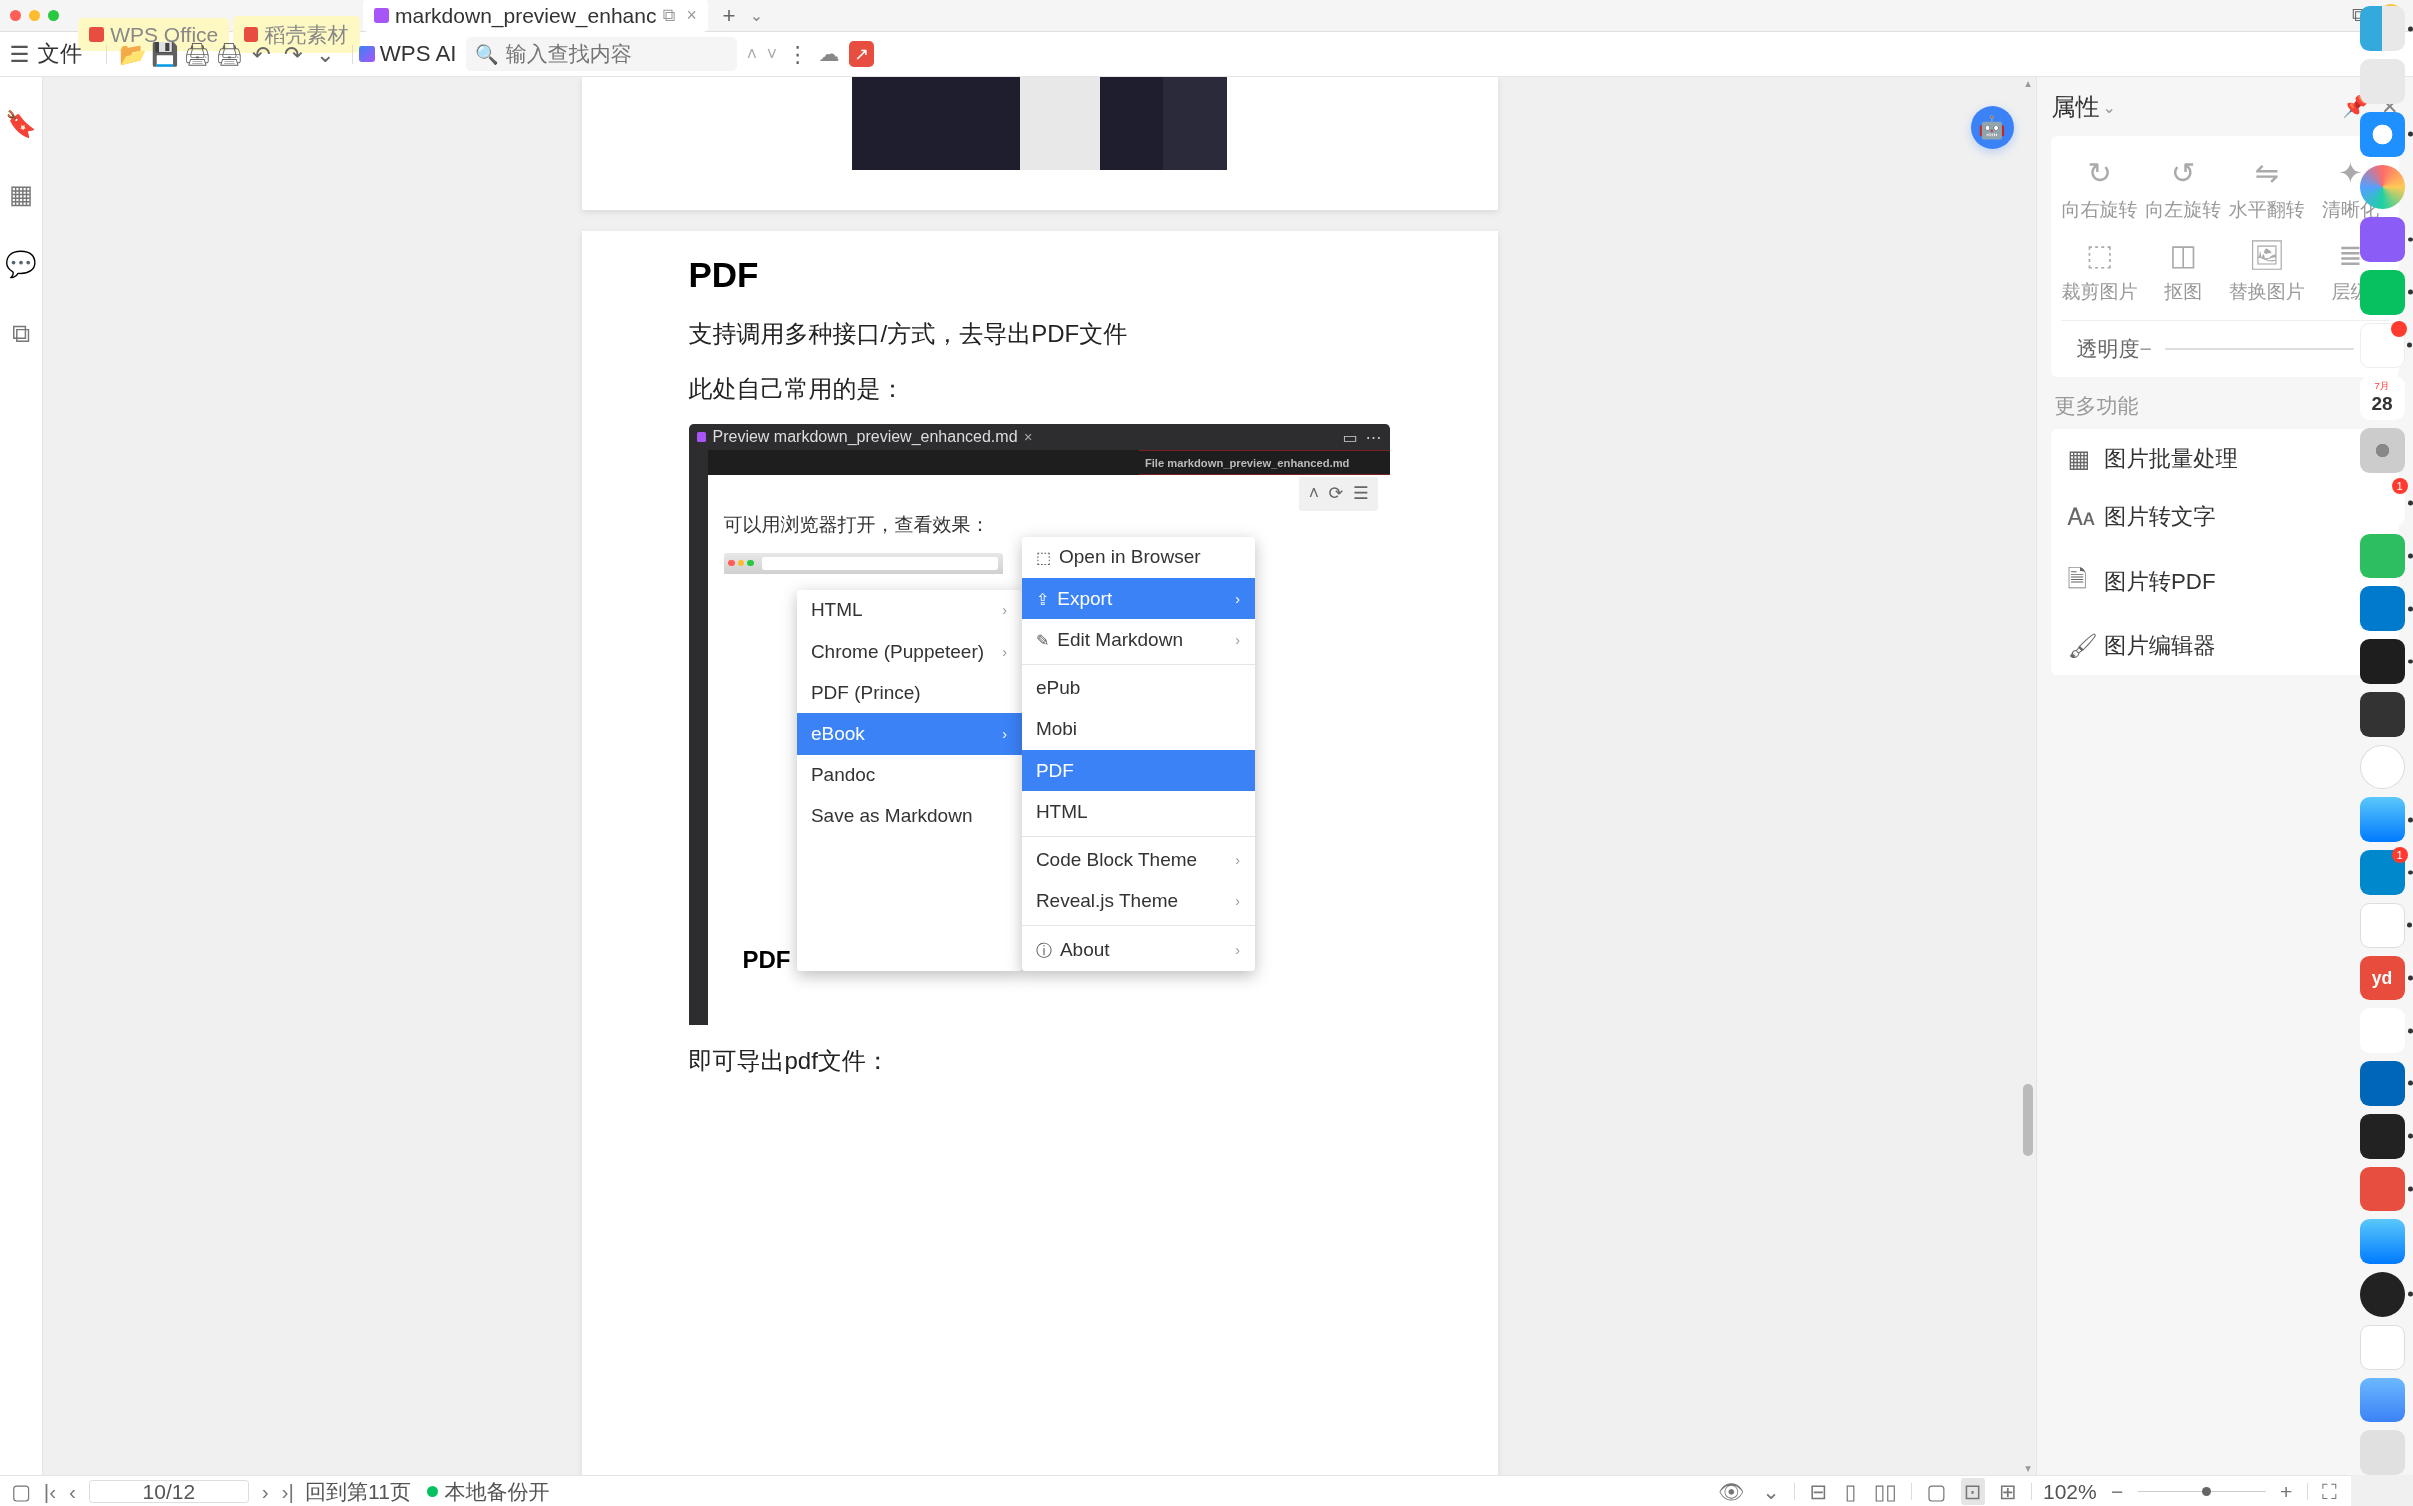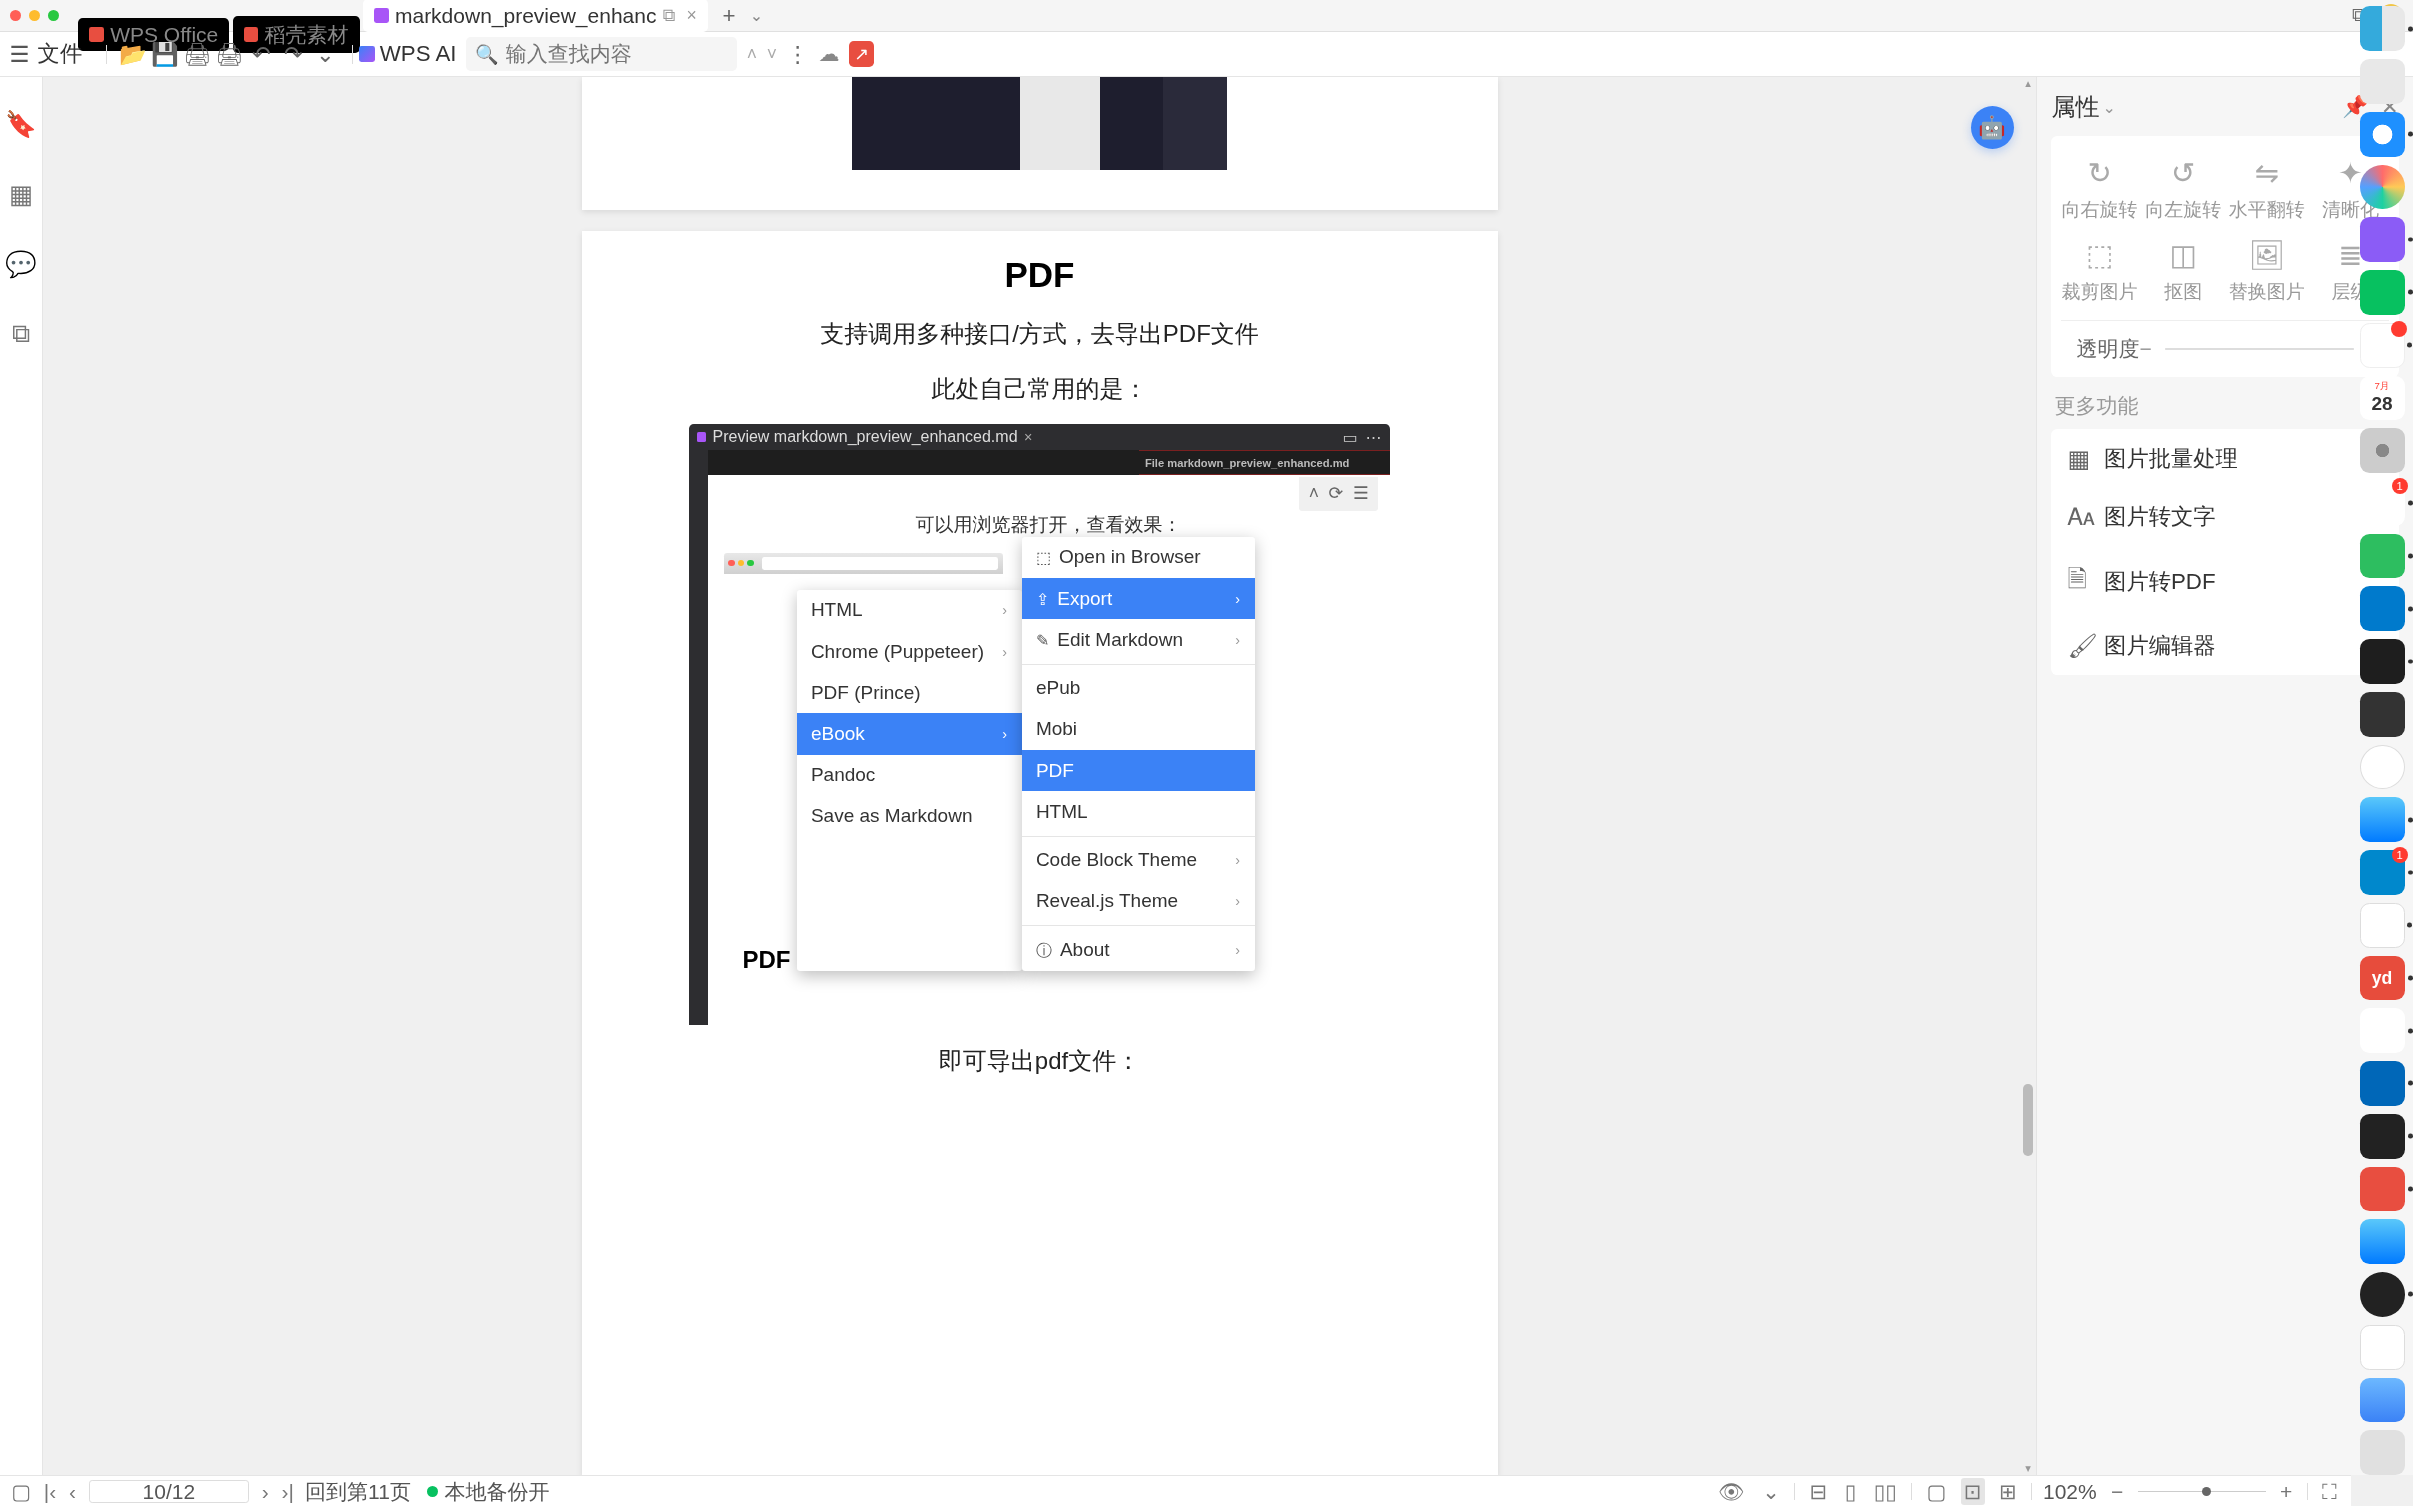--- a/index.html
+++ b/index.html
@@ -8,21 +8,21 @@
 
 .titlebar { height: 32px; background: #f5f5f5; display: flex; align-items: center; padding: 0 9.6px; border-bottom: 0.8px solid #e0e0e0; }
 .traffic-lights { display: flex; gap: 8px; margin-right: 19px; }
 .traffic-light { width: 11.2px; height: 11.2px; border-radius: 50%; }
 .tl-close { background: #ff5f57; }
 .tl-min { background: #febc2e; }
 .tl-max { background: #28c840; }
 
 .tabs { display: flex; gap: 3.2px; align-items: center; flex: 1; }
 .app-tab { display: flex; align-items: center; padding: 4.8px 11.2px; border-radius: 4.8px; gap: 6.4px; font-size: 21px; color: #555; }
-.app-tab.faded { background: #000000; color: #888; margin-top: 38px; }
+.app-tab.faded { background: #fef9c3; color: #888; margin-top: 38px; }
 .app-tab.active { background: #fff; color: #333; }
 .tab-icon { width: 14.4px; height: 14.4px; border-radius: 2.4px; display: inline-block; }
 .tab-close { color: #999; font-size: 17.6px; margin-left: 4.8px; }
 .icon-wps { background: #e84e40; }
 .icon-doc { background: #e84e40; }
 .icon-md { background: #a855f7; }
 .tab-plus { color: #666; font-size: 22.3px; padding: 0 11.2px; }
 .tab-chev { color: #888; font-size: 16px; }
 
 .titlebar-right { display: flex; gap: 9.6px; align-items: center; }
@@ -269,21 +269,21 @@
     <span class="rail-icon">⧉</span>
   </div>
 
   <div class="document-area">
     <div class="doc-scroll">
 
       <div class="doc-page first">
         <div class="dark-shot"></div>
       </div>
 
-      <div class="doc-page" style="min-height: 1245px; text-align: center;">
+      <div class="doc-page" style="min-height: 1245px;">
         <h2 class="doc-h2">PDF</h2>
         <p class="doc-p">支持调用多种接口/方式，去导出PDF文件</p>
         <p class="doc-p">此处自己常用的是：</p>
 
         <div class="screenshot-box">
           <div class="shot-tabbar">
             <span class="shot-tab-badge"></span>
             <span class="shot-tab-txt">Preview markdown_preview_enhanced.md</span>
             <span class="shot-tab-x">×</span>
             <div class="shot-tb-right">

